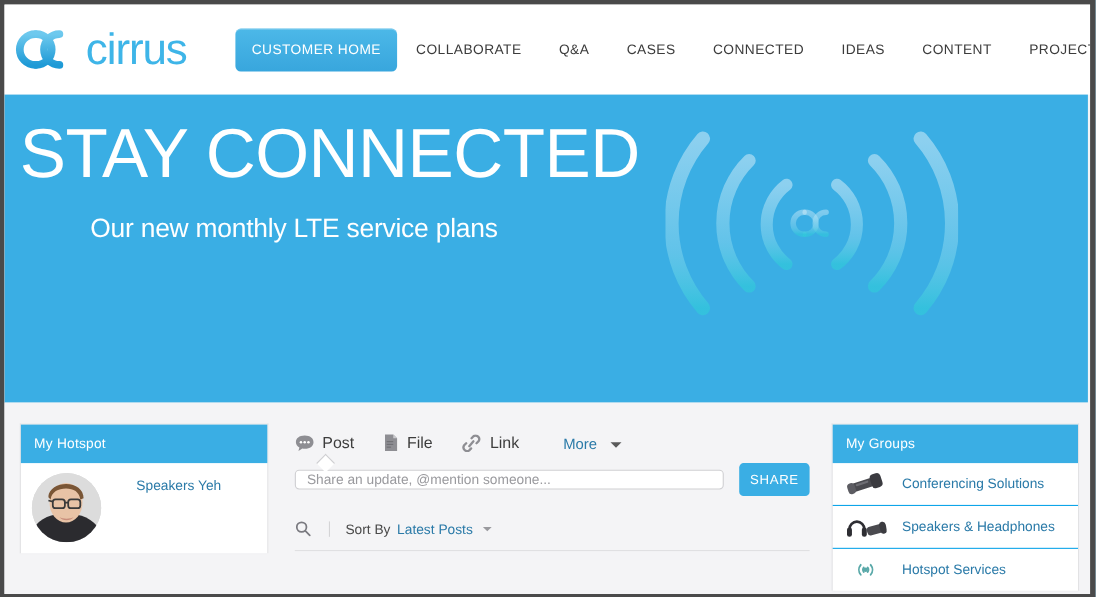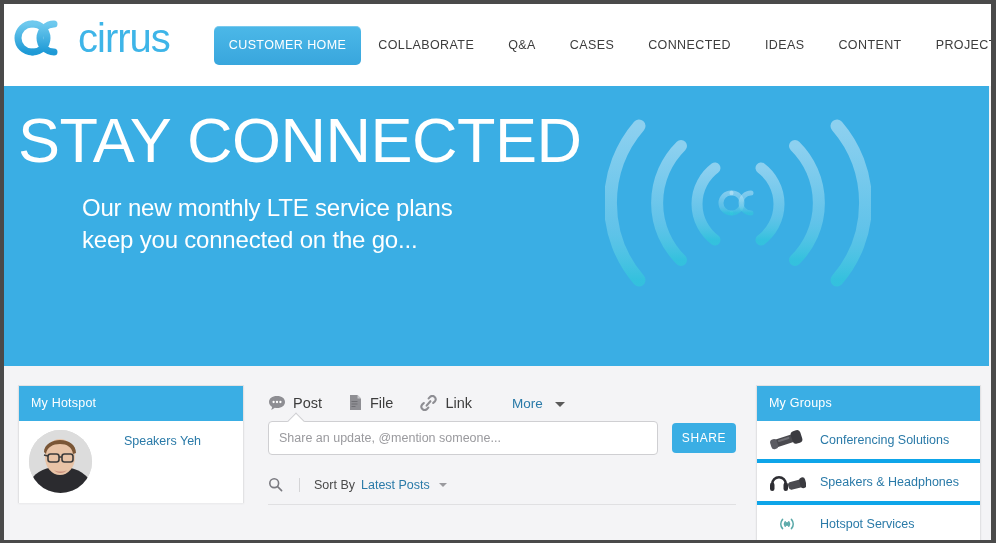--- a/index.html
+++ b/index.html
@@ -23,21 +23,21 @@
 
   
   .header {
     position:relative;
     height:82px;
     background:#ffffff;
     display:flex;
     align-items:center;
   }
   .logo-wrap {
-    display:flex; 
+    display:flex; align-items:center;
     margin-left:6px;
     height:58px;
   }
   .logo-mark { width:66px; height:44px; display:block; }
   .logo-text {
     font-size:40px;
     color:#3eb5e8;
     letter-spacing:-1px;
     margin-left:2px;
     font-weight:400;
@@ -151,21 +151,21 @@
     color:#2a7aa8;
     padding-top:4px;
     cursor:pointer;
   }
 
   
   .group-item {
     display:flex;
     align-items:center;
     padding:7px 8px 7px 10px;
-    border-bottom:4px solid #0ea5e9;
+    border-bottom:1px solid #0ea5e9;
     cursor:pointer;
   }
   .group-item:last-child { border-bottom:none; }
   .group-thumb {
     width:40px; height:24px;
     flex:none;
     display:flex;
     align-items:center;
     justify-content:center;
   }
@@ -217,21 +217,21 @@
     left:22px; top:-6px;
     width:12px; height:12px;
     background:#ffffff;
     border-left:1px solid #cfcfd2;
     border-top:1px solid #cfcfd2;
     transform:rotate(45deg);
     z-index:2;
   }
   .composer-input {
     flex:1;
-    height:34px;
+    height:18px;
     border:1px solid #cfcfd2;
     border-radius:4px;
     background:#ffffff;
     font-family:"Liberation Sans", sans-serif;
     font-size:12.5px;
     color:#4a4a4a;
     padding:0 10px;
     outline:none;
   }
   .composer-input::placeholder { color:#9a9a9e; }
@@ -306,21 +306,20 @@
       <div class="nav-item">IDEAS</div>
       <div class="nav-item">CONTENT</div>
       <div class="nav-item">PROJECTS</div>
     </div>
   </div>
 
   <div class="hero">
     <div class="hero-title">STAY CONNECTED</div>
     <div class="hero-sub">
       <div>Our new monthly LTE service plans</div>
-      <div>keep you connected on the go...</div>
     </div>
     <span class="hero-art">
       <svg viewBox="0 0 266 195" width="266" height="195">
         <defs>
           <linearGradient id="wg" x1="0" y1="0" x2="0" y2="1">
             <stop offset="0%" stop-color="#ffffff" stop-opacity="0.42"></stop>
             <stop offset="65%" stop-color="#9fe3f2" stop-opacity="0.40"></stop>
             <stop offset="100%" stop-color="#2fd0d8" stop-opacity="0.55"></stop>
           </linearGradient>
         </defs>

